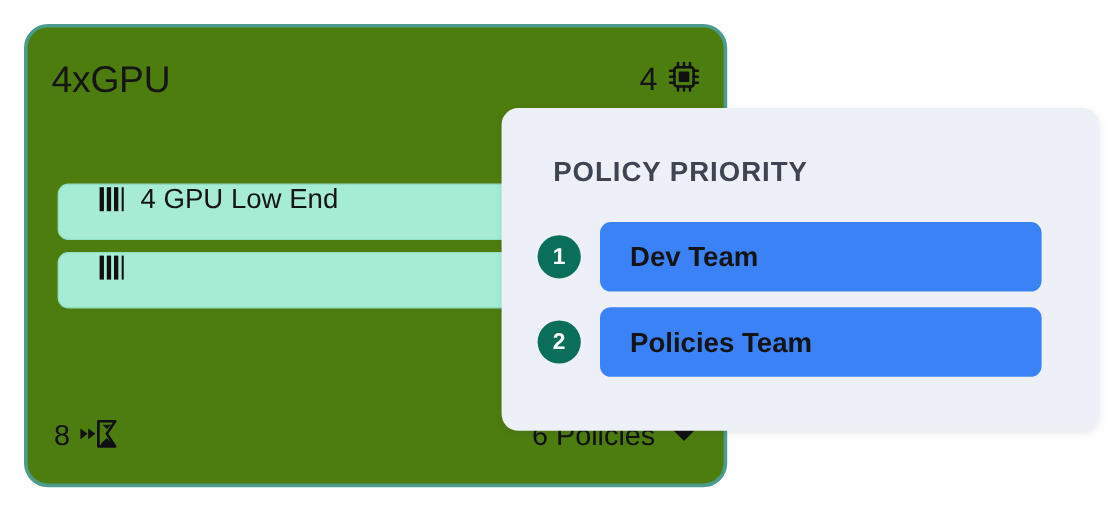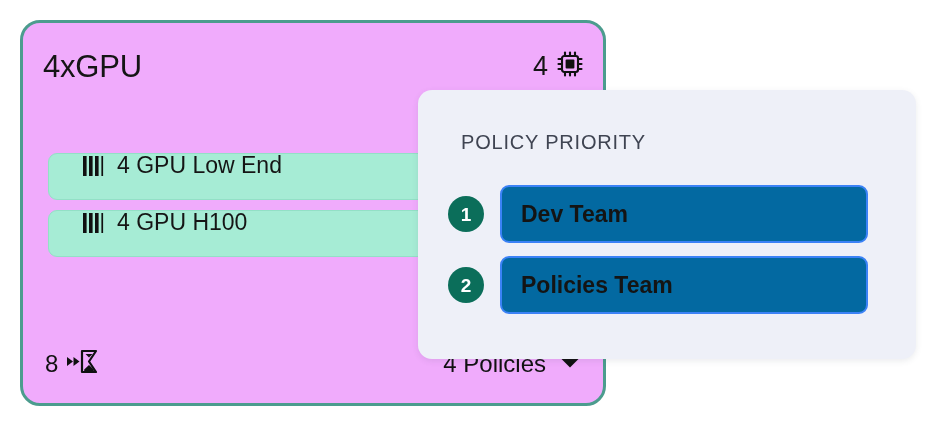--- a/index.html
+++ b/index.html
@@ -17,21 +17,21 @@
   }
 
   
   #gpu-card {
     position: absolute;
     left: 20px;
     top: 20px;
     width: 586px;
     height: 386px;
     box-sizing: border-box;
-    background: #f0abfc;
+    background: #4d7c0f;
     border: 3px solid #4c9c8e;
     border-radius: 20px;
     z-index: 1;
   }
 
   #card-header {
     position: absolute;
     left: 20px;
     right: 20px;
     top: 22px;
@@ -143,22 +143,22 @@
     box-sizing: border-box;
     background: #eef0f8;
     border-radius: 14px;
     z-index: 5;
     box-shadow: 0 2px 6px rgba(60, 64, 90, 0.10);
   }
   #popover-title {
     position: absolute;
     left: 43px;
     top: 42px;
-    font-size: 20px;
-    font-weight: 400;
+    font-size: 23px;
+    font-weight: 700;
     color: #3f4452;
     letter-spacing: 0.8px;
     line-height: 1;
   }
   #policy-list {
     position: absolute;
     left: 30px;
     right: 48px;
     top: 95px;
   }
@@ -179,22 +179,22 @@
     font-weight: 700;
     display: flex;
     align-items: center;
     justify-content: center;
     line-height: 1;
   }
   .policy-pill {
     box-sizing: border-box;
     flex: 1 1 auto;
     height: 58px;
-    background: #0369a1;
-    border: 2px solid #3b82f6;
+    background: #3b82f6;
+    border: 6px solid #3b82f6;
     border-radius: 9px;
     display: flex;
     align-items: center;
     padding-left: 19px;
   }
   .policy-pill-label {
     font-size: 23px;
     font-weight: 700;
     color: #141414;
     line-height: 1;
@@ -250,21 +250,20 @@
 
     <div class="gpu-row">
       <span class="bars-icon">
         <svg width="26" height="24" viewBox="0 0 26 24">
           <rect x="1" y="2" width="3.6" height="20" fill="#101010"></rect>
           <rect x="7" y="2" width="3.6" height="20" fill="#101010"></rect>
           <rect x="13" y="2" width="3.6" height="20" fill="#101010"></rect>
           <rect x="19.4" y="2" width="1.7" height="20" fill="#101010"></rect>
         </svg>
       </span>
-      <span class="gpu-row-label">4 GPU H100</span>
     </div>
 
   </div>
 
   <div id="card-footer">
 
     <div id="footer-stats">
 
       <div class="stat-group">
         <span class="stat-value">8</span>
@@ -278,21 +277,21 @@
             <polygon points="20.5,6 27.5,6 24,9.5" fill="#101010"></polygon>
             <polygon points="24,17 28.8,21.6 28.8,24 19.2,24 19.2,21.6" fill="#101010"></polygon>
           </svg>
         </span>
       </div>
 
 
     </div>
 
     <div id="policies-toggle">
-      <span id="policies-label">4 Policies</span>
+      <span id="policies-label">6 Policies</span>
       <span id="caret-down-icon">
         <svg width="22" height="14" viewBox="0 0 22 14">
           <polygon points="1.5,3 20.5,3 11,12.5" fill="#101010"></polygon>
         </svg>
       </span>
     </div>
 
   </div>
 </div>
 

